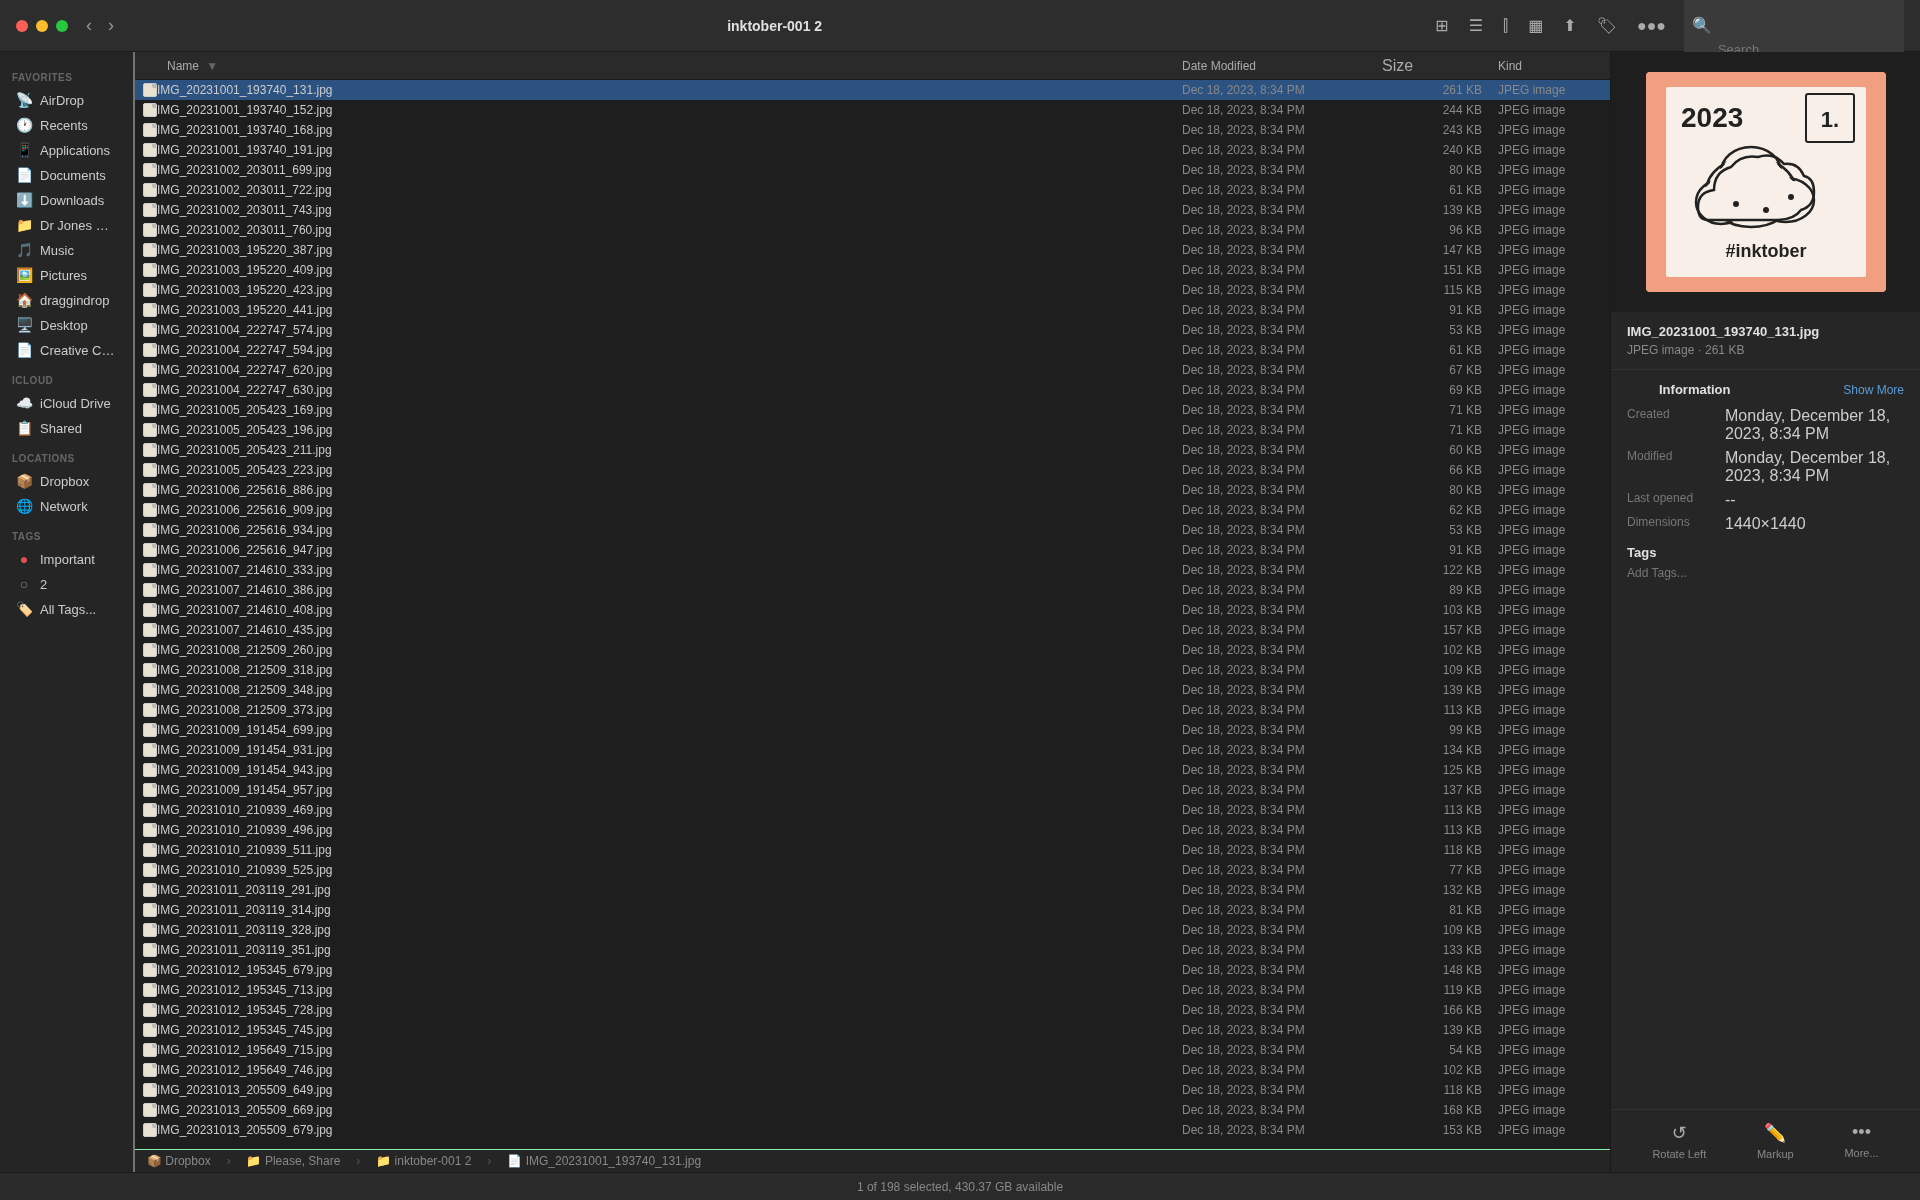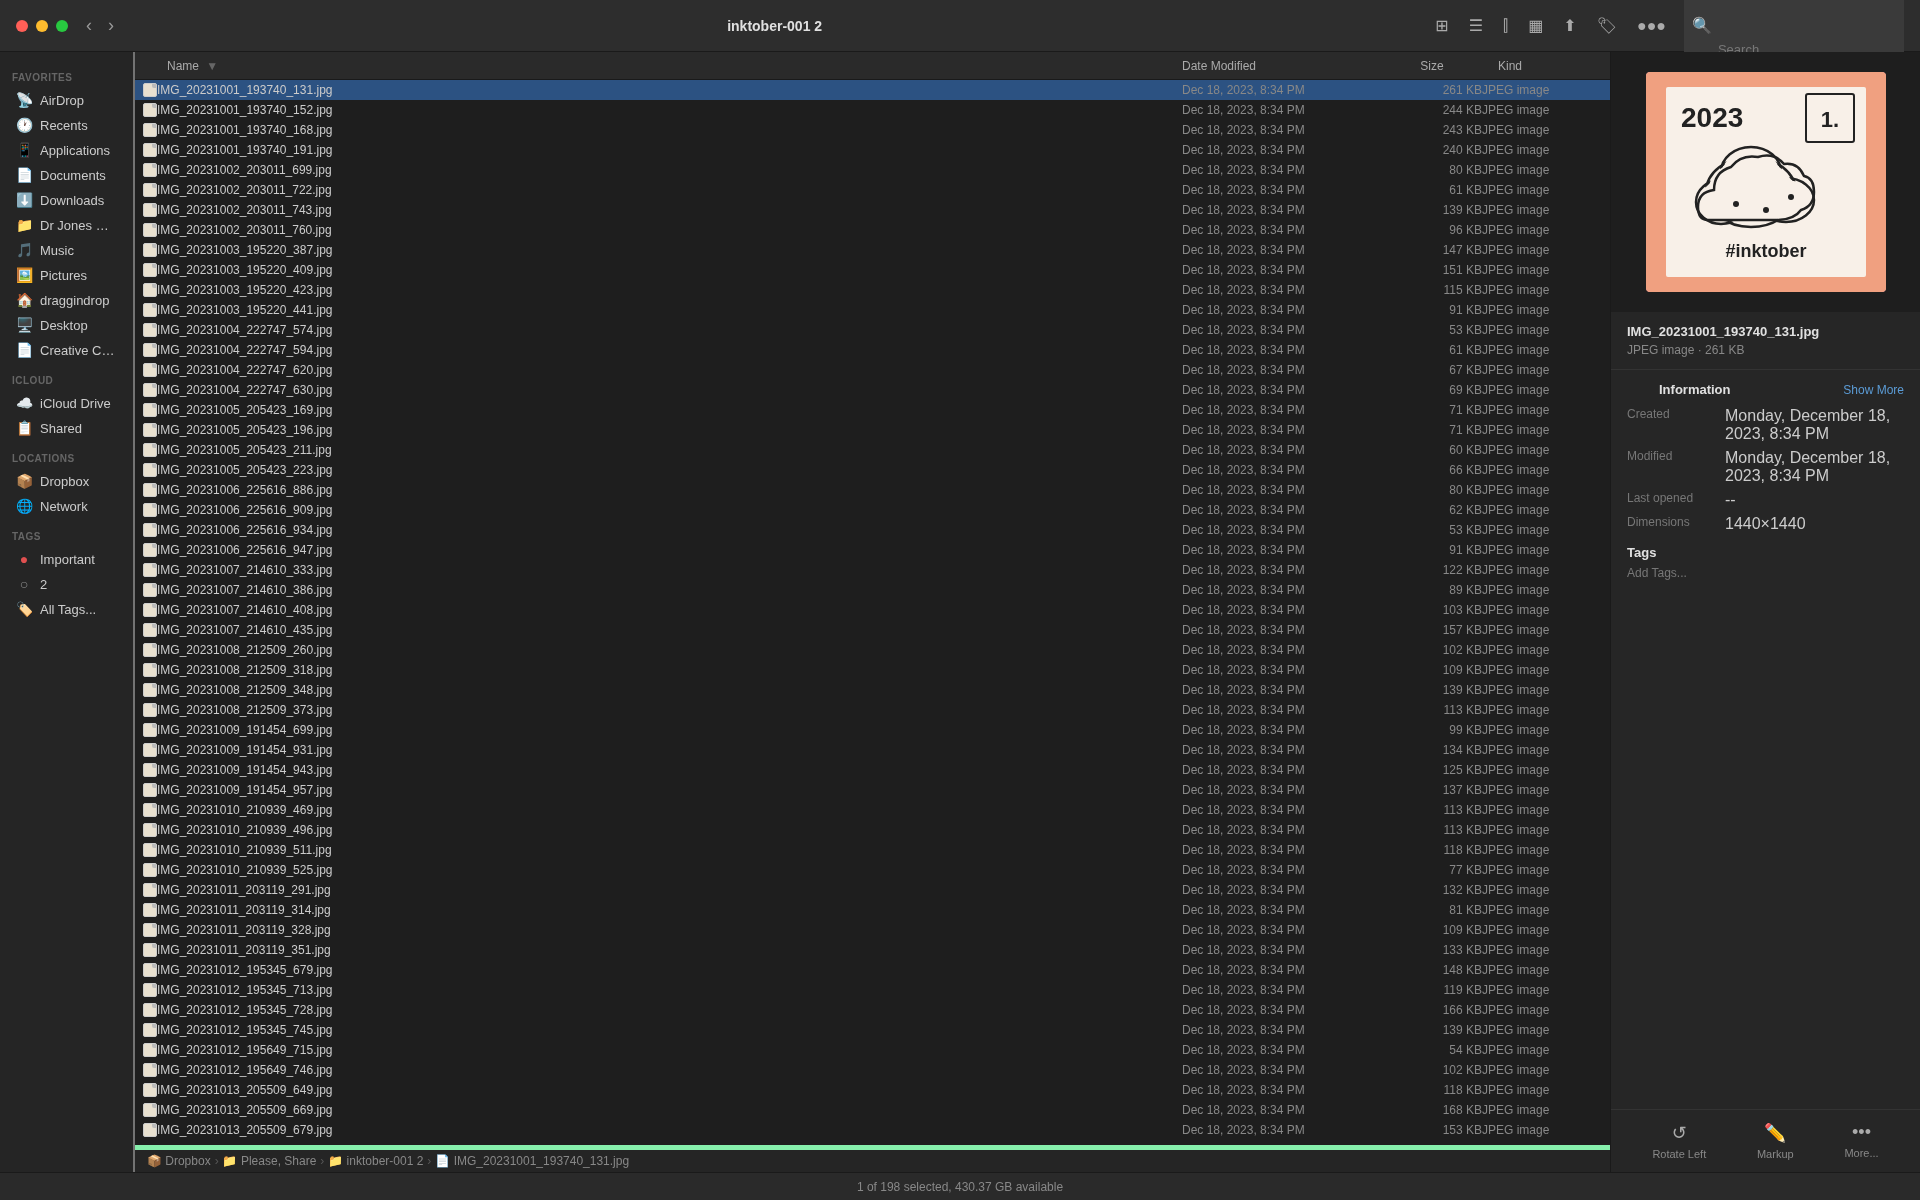--- a/index.html
+++ b/index.html
@@ -130,21 +130,21 @@
       flex-shrink: 0;
     }
     .col-name {
       flex: 1;
       font-size: 12px;
       color: #aaa;
       font-weight: 500;
       padding-left: 24px;
     }
     .col-modified { width: 200px; font-size: 12px; color: #aaa; font-weight: 500; }
-    .col-size { width: 100px; font-size: 12px; color: #aaa; font-weight: 500; text-align: center; }
+    .col-size { width: 100px; font-size: 16px; color: #aaa; font-weight: 500; text-align: left; }
     .col-kind { width: 120px; font-size: 12px; color: #aaa; font-weight: 500; padding-left: 16px; }
     .sort-arrow { color: #666; margin-left: 4px; }
 
     
     .file-list {
       flex: 1;
       overflow-y: auto;
     }
     .file-row {
       display: flex;
@@ -168,21 +168,21 @@
       content: '';
       position: absolute;
       top: 0; right: 0;
       width: 4px; height: 4px;
       background: #bbb;
       border-bottom-left-radius: 2px;
     }
     .file-name { flex: 1; font-size: 12px; color: #ccc; white-space: nowrap; overflow: hidden; text-overflow: ellipsis; }
     .file-date { width: 200px; font-size: 12px; color: #888; }
     .file-size { width: 100px; font-size: 12px; color: #888; text-align: right; }
-    .file-kind { width: 120px; font-size: 12px; color: #888; padding-left: 0; }
+    .file-kind { width: 120px; font-size: 12px; color: #888; padding-left: 16px; }
 
     
     .preview-panel {
       width: 310px;
       background: #262626;
       border-left: 1px solid #1a1a1a;
       display: flex;
       flex-direction: column;
       overflow: hidden;
       flex-shrink: 0;
@@ -311,22 +311,22 @@
       font-size: 12px;
       color: #888;
     }
 
     
     .breadcrumb {
       display: flex;
       align-items: center;
       padding: 4px 12px;
       background: #252525;
-      border-top: 5px solid #86efac;
-      gap: 4px;
+      border-top: 1px solid #86efac;
+      gap: 16px;
       flex-shrink: 0;
     }
     .breadcrumb-item {
       font-size: 12px;
       color: #888;
       cursor: pointer;
     }
     .breadcrumb-sep {
       color: #555;
       font-size: 12px;

